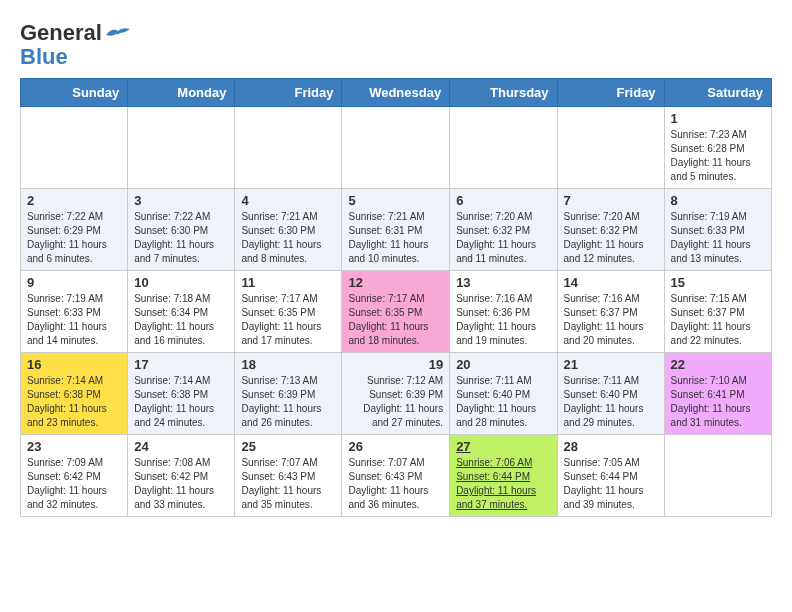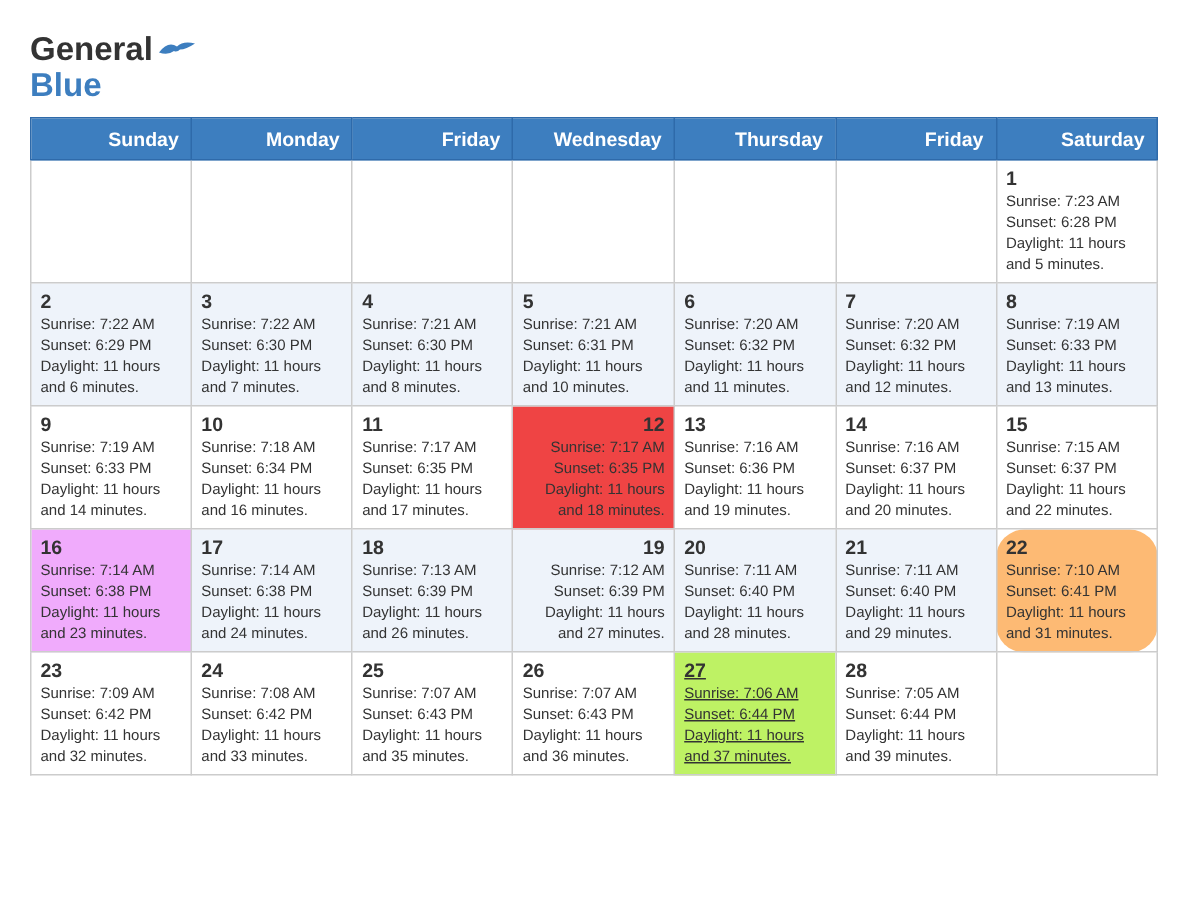--- a/index.html
+++ b/index.html
@@ -163,39 +163,39 @@
           <div class="day-info">Sunrise: 7:19 AM<br>Sunset: 6:33 PM<br>Daylight: 11 hours and 14 minutes.</div>
         </td>
         <td style="background: rgb(255, 255, 255);">
           <span class="day-number">10</span>
           <div class="day-info">Sunrise: 7:18 AM<br>Sunset: 6:34 PM<br>Daylight: 11 hours and 16 minutes.</div>
         </td>
         <td style="background: rgb(255, 255, 255);">
           <span class="day-number">11</span>
           <div class="day-info">Sunrise: 7:17 AM<br>Sunset: 6:35 PM<br>Daylight: 11 hours and 17 minutes.</div>
         </td>
-        <td style="background: #ef4444; text-align: right;">
+        <td style="background: #f9a8d4;">
           <span class="day-number">12</span>
           <div class="day-info">Sunrise: 7:17 AM<br>Sunset: 6:35 PM<br>Daylight: 11 hours and 18 minutes.</div>
         </td>
         <td style="background: rgb(255, 255, 255);">
           <span class="day-number">13</span>
           <div class="day-info">Sunrise: 7:16 AM<br>Sunset: 6:36 PM<br>Daylight: 11 hours and 19 minutes.</div>
         </td>
         <td style="background: rgb(255, 255, 255);">
           <span class="day-number">14</span>
           <div class="day-info">Sunrise: 7:16 AM<br>Sunset: 6:37 PM<br>Daylight: 11 hours and 20 minutes.</div>
         </td>
         <td style="background: rgb(255, 255, 255);">
           <span class="day-number">15</span>
           <div class="day-info">Sunrise: 7:15 AM<br>Sunset: 6:37 PM<br>Daylight: 11 hours and 22 minutes.</div>
         </td>
       </tr>
       <tr>
-        <td style="background: #f0abfc;">
+        <td style="background: #fde047;">
           <span class="day-number">16</span>
           <div class="day-info">Sunrise: 7:14 AM<br>Sunset: 6:38 PM<br>Daylight: 11 hours and 23 minutes.</div>
         </td>
         <td style="background: rgb(238, 243, 250);">
           <span class="day-number">17</span>
           <div class="day-info">Sunrise: 7:14 AM<br>Sunset: 6:38 PM<br>Daylight: 11 hours and 24 minutes.</div>
         </td>
         <td style="background: rgb(238, 243, 250);">
           <span class="day-number">18</span>
           <div class="day-info">Sunrise: 7:13 AM<br>Sunset: 6:39 PM<br>Daylight: 11 hours and 26 minutes.</div>
@@ -205,21 +205,21 @@
           <div class="day-info">Sunrise: 7:12 AM<br>Sunset: 6:39 PM<br>Daylight: 11 hours and 27 minutes.</div>
         </td>
         <td style="background: rgb(238, 243, 250);">
           <span class="day-number">20</span>
           <div class="day-info">Sunrise: 7:11 AM<br>Sunset: 6:40 PM<br>Daylight: 11 hours and 28 minutes.</div>
         </td>
         <td style="background: rgb(238, 243, 250);">
           <span class="day-number">21</span>
           <div class="day-info">Sunrise: 7:11 AM<br>Sunset: 6:40 PM<br>Daylight: 11 hours and 29 minutes.</div>
         </td>
-        <td style="background: #fdba74; border-radius: 19px;">
+        <td style="background: #f0abfc;">
           <span class="day-number">22</span>
           <div class="day-info">Sunrise: 7:10 AM<br>Sunset: 6:41 PM<br>Daylight: 11 hours and 31 minutes.</div>
         </td>
       </tr>
       <tr>
         <td style="background: rgb(255, 255, 255);">
           <span class="day-number">23</span>
           <div class="day-info">Sunrise: 7:09 AM<br>Sunset: 6:42 PM<br>Daylight: 11 hours and 32 minutes.</div>
         </td>
         <td style="background: rgb(255, 255, 255); margin-top: 12px;">

